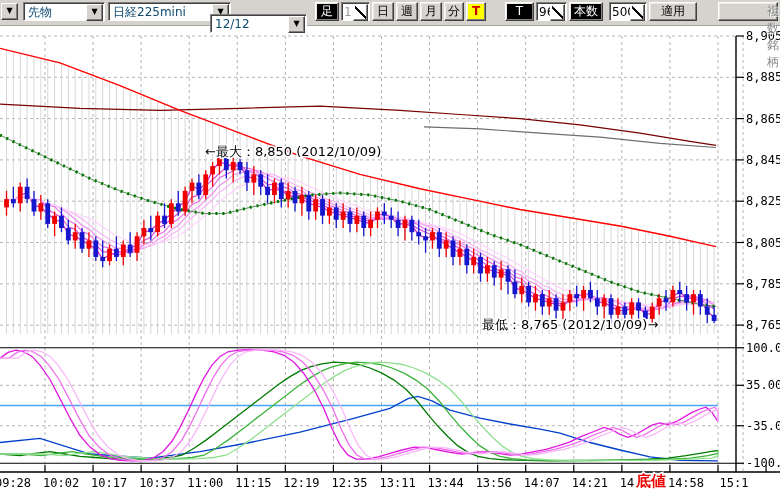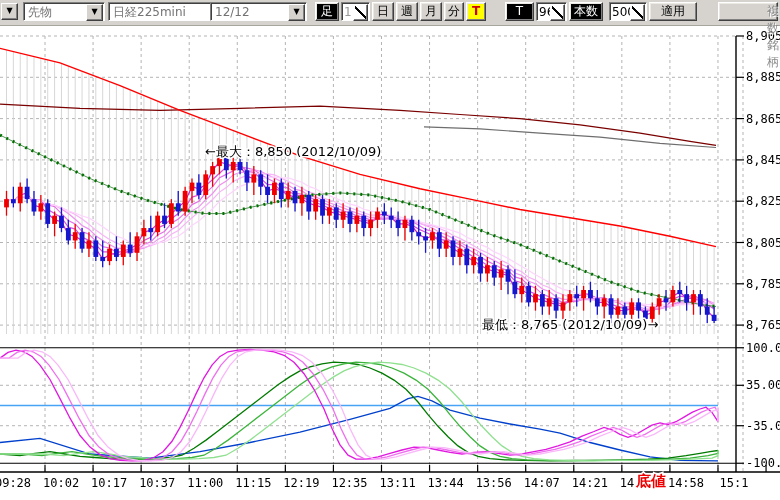--- a/index.html
+++ b/index.html
@@ -10,21 +10,21 @@
            border-bottom:1px solid #a8a49e;z-index:5;}
   .tb{position:absolute;top:2px;height:19px;box-sizing:border-box;font-size:12px;line-height:17px;}
   .btn{background:#d6d3ce;border:1px solid;border-color:#fff #404040 #404040 #fff;
        box-shadow:inset -1px -1px 0 #808080, inset 1px 1px 0 #ece9e4;
        text-align:center;color:#000;cursor:default;}
   .btn-black{background:#000;color:#fff;}
   .btn-yellow{background:#ffff00;color:#cc0000;font-weight:bold;}
   .btn-disabled{color:#8a8a8a;text-shadow:1px 1px 0 #fff;}
   .combo{background:#fff;border:1px solid;border-color:#808080 #fff #fff #808080;
          box-shadow:inset 1px 1px 0 #404040;}
-  .combo .cv{position:absolute;left:4px;top:1px;color:#737373;font-size:12px;white-space:nowrap;}
+  .combo .cv{position:absolute;left:4px;top:1px;color:#0c4a6e;font-size:12px;white-space:nowrap;}
   .drop{position:absolute;right:1px;top:1px;width:15px;height:15px;background:#d6d3ce;
         border:1px solid;border-color:#fff #404040 #404040 #fff;
         box-shadow:inset -1px -1px 0 #808080;text-align:center;line-height:13px;font-size:8px;color:#000;}
   .spin{background:#fff;border:1px solid;border-color:#808080 #fff #fff #808080;
         box-shadow:inset 1px 1px 0 #404040;}
   .spin .num{position:absolute;left:2px;top:1px;font-size:12px;}
   .spin .num.dim{color:#9a9a9a;}
   .sicon{position:absolute;right:1px;top:1px;width:13px;height:15px;background:#fff;
          border:1px solid;border-color:#fff #404040 #404040 #fff;box-shadow:inset -1px -1px 0 #808080;}
   .sicon:before{content:"";position:absolute;left:1px;top:1px;right:1px;bottom:1px;
@@ -43,21 +43,21 @@
     <div class="tb combo" style="left:23px;width:82px;">
       <span class="cv">先物</span>
       <span class="drop">▼</span>
     </div>
 
     <div class="tb combo" style="left:108px;width:123px;">
       <span class="cv">日経225mini</span>
       <span class="drop">▼</span>
     </div>
 
-    <div class="tb combo" style="left:210px;width:97px;">
+    <div class="tb combo" style="left:210px;width:97px;margin-top:12px;">
       <span class="cv">12/12</span>
       <span class="drop">▼</span>
     </div>
 
     <div class="tb btn btn-black" style="left:315px;width:24px;">足</div>
 
     <div class="tb spin" style="left:341px;width:29px;">
       <span class="num dim">1</span>
       <span class="sicon"></span>
     </div>

